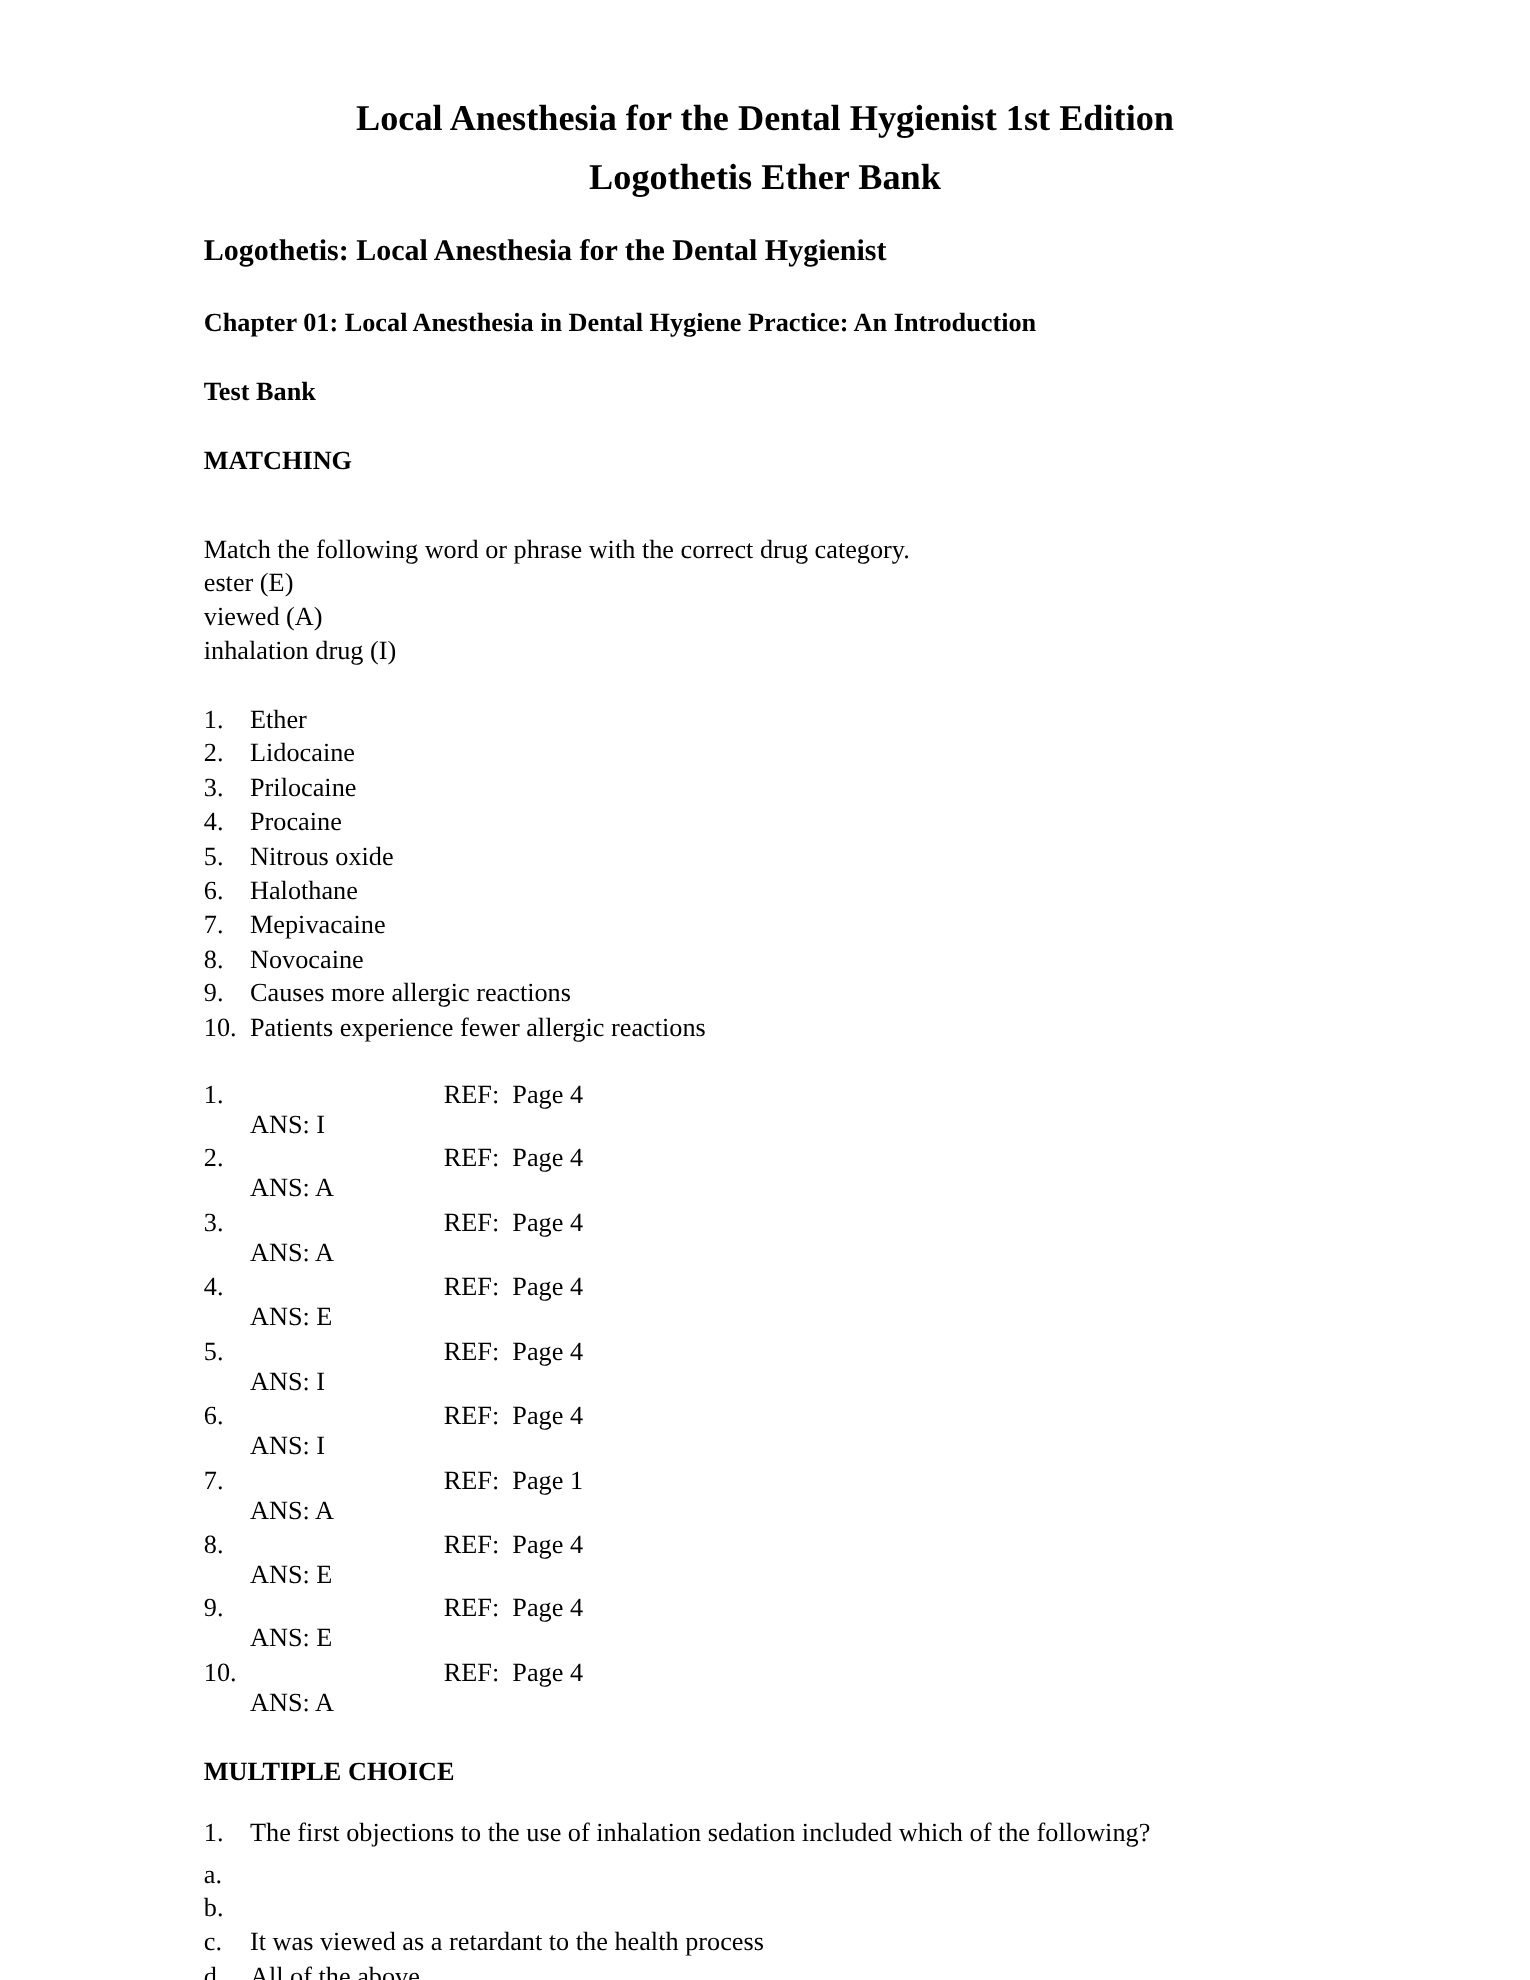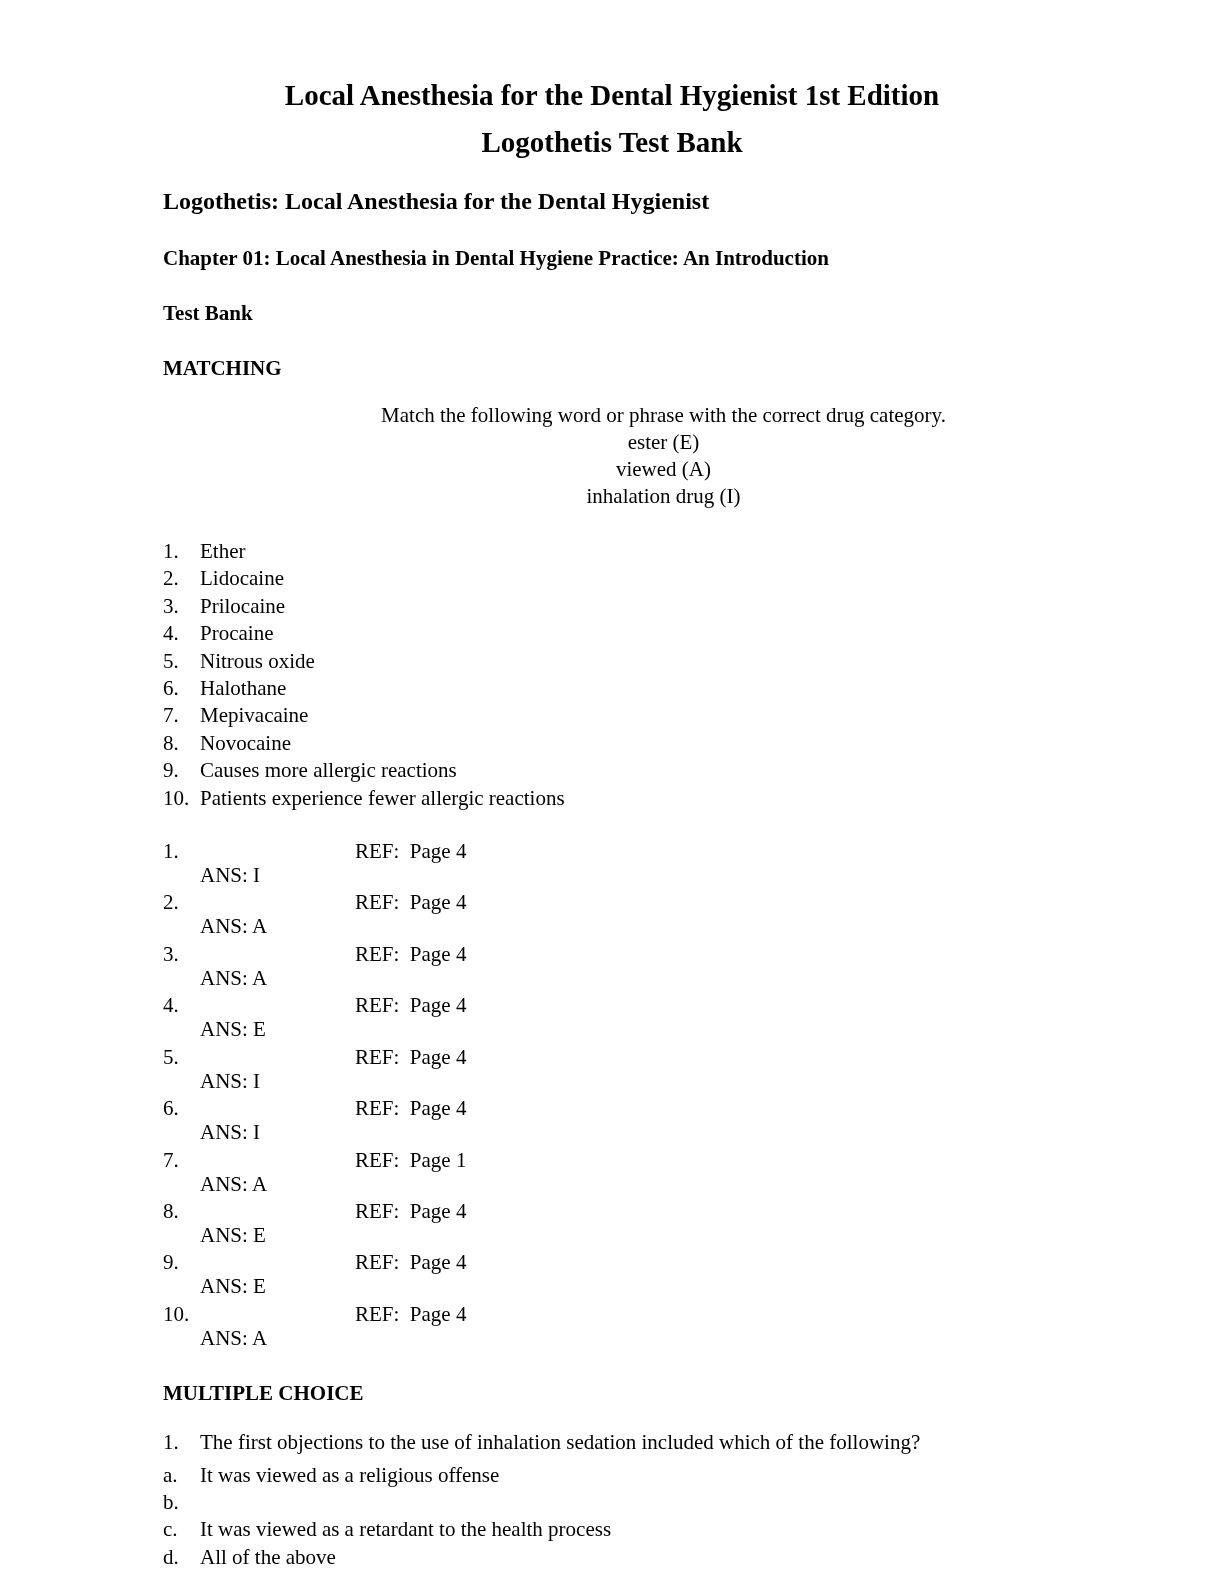--- a/index.html
+++ b/index.html
@@ -27,39 +27,39 @@
     line-height: 31px;
     margin-top: 20px;
   }
   .heading {
     font-weight: bold;
     font-size: 21px;
     line-height: 27px;
     margin-top: 28px;
   }
   .body-text { font-size: 21px; line-height: 27px; }
-  .para { margin-top: 20px; text-align: center; }
+  .para { margin-top: 44px; }
   .list-block { margin-top: 28px; }
   .row { display: flex; font-size: 21px; line-height: 27.4px; }
   .num-col { width: 37px; flex: none; }
   .ans-col { width: 155px; flex: none; margin-top: 24px; }
   .pre { white-space: pre; }
   .answers-block { margin-top: 26px; }
   .mc-question { margin-top: 22px; }
   .choices { margin-top: 5px; }
   .final-answer { margin-top: 28px; font-size: 21px; line-height: 27px; }
 </style>
 </head>
 <body>
 
 <div class="page">
 
   <div class="title-block">
     <div>Local Anesthesia for the Dental Hygienist 1st Edition</div>
-    <div>Logothetis Test Bank</div>
+    <div>Logothetis Ether Bank</div>
   </div>
 
   <div class="content">
 
     <div class="subtitle">Logothetis: Local Anesthesia for the Dental Hygienist</div>
 
     <div class="heading">Chapter 01: Local Anesthesia in Dental Hygiene Practice: An Introduction</div>
 
     <div class="heading">Test Bank</div>
 
@@ -171,21 +171,20 @@
     <div class="heading">MULTIPLE CHOICE</div>
 
     <div class="mc-question">
       <div class="row">
         <span class="num-col">1.</span>
         <span>The first objections to the use of inhalation sedation included which of the following?</span>
       </div>
       <div class="choices">
         <div class="row">
           <span class="num-col">a.</span>
-          <span>It was viewed as a religious offense</span>
         </div>
         <div class="row">
           <span class="num-col">b.</span>
         </div>
         <div class="row">
           <span class="num-col">c.</span>
           <span>It was viewed as a retardant to the health process</span>
         </div>
         <div class="row">
           <span class="num-col">d.</span>

